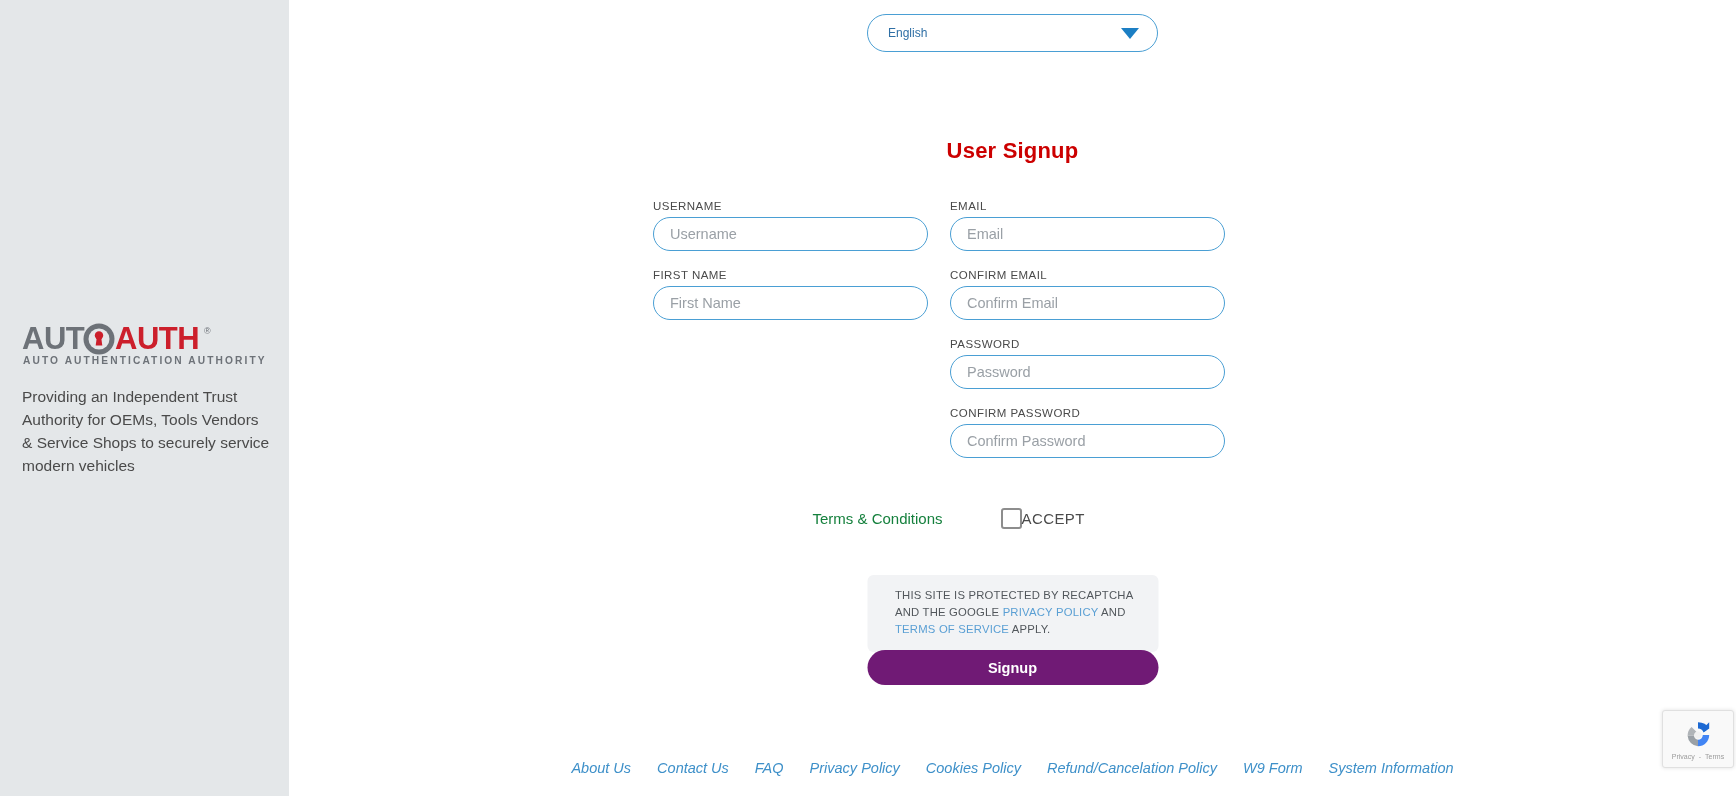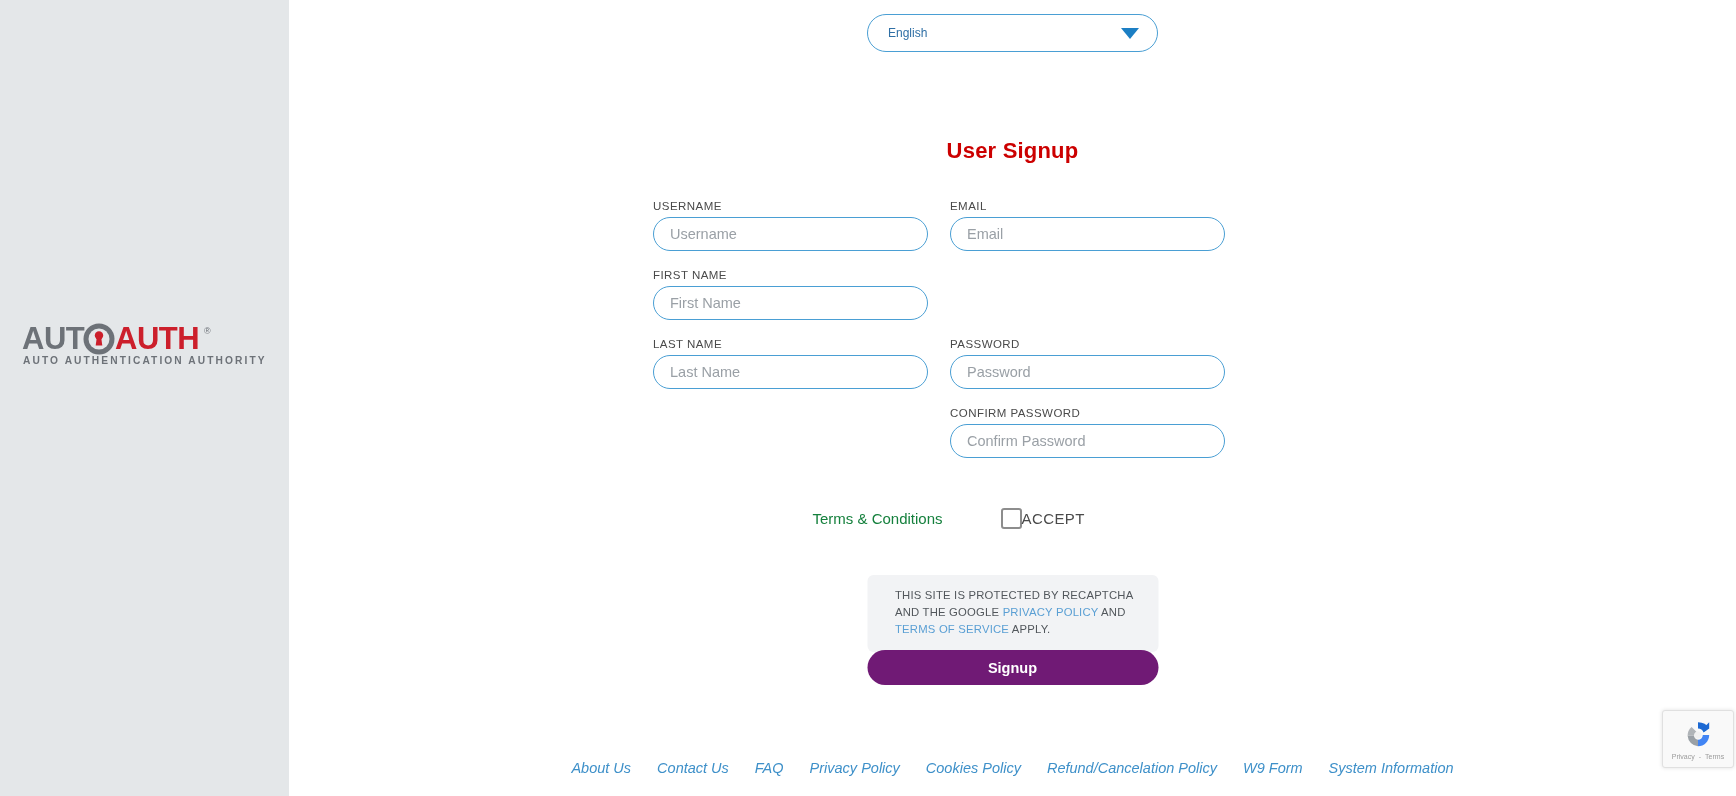--- a/index.html
+++ b/index.html
@@ -294,20 +294,21 @@
 
         <text x="93" y="27" font-family="Liberation Sans, sans-serif" font-size="31" font-weight="bold" fill="#cc1f2b" letter-spacing="-0.5">AUTH</text>
 
         <text x="182" y="12" font-family="Liberation Sans, sans-serif" font-size="9" fill="#6d7278">®</text>
 
         <text x="1" y="42" font-family="Liberation Sans, sans-serif" font-size="10.2" font-weight="bold" fill="#6d7278" letter-spacing="2.1">AUTO AUTHENTICATION AUTHORITY</text>
       </svg>
     </div>
   </div>
 
+  <div id="tagline">Providing an Independent Trust Authority for OEMs, Tools Vendors &amp; Service Shops to securely service modern vehicles</div>
 </div>
 
 <div id="main">
 
   <div id="lang-row">
     <div class="lang-select">
       <span class="lang-value">English</span>
       <span class="lang-caret"></span>
     </div>
   </div>
@@ -325,25 +326,25 @@
       <div class="field col-left">
         <div class="field-label">USERNAME</div>
         <input class="field-input" type="text" placeholder="Username" style="">
       </div>
 
       <div class="field col-left" style="grid-row:2;">
         <div class="field-label">FIRST NAME</div>
         <input class="field-input" type="text" placeholder="First Name" style="">
       </div>
 
-
-      <div class="field col-left" style="grid-row:3;">
-        <div class="field-label">LAST NAME</div>
-        <input class="field-input" type="text" placeholder="Last Name" style="">
-      </div>
+      <div class="field col-right" style="grid-row:2;">
+        <div class="field-label">CONFIRM EMAIL</div>
+        <input class="field-input" type="email" placeholder="Confirm Email" style="">
+      </div>
+
 
       <div class="field col-right" style="grid-row:3;">
         <div class="field-label">PASSWORD</div>
         <input class="field-input" type="password" placeholder="Password" style="">
       </div>
 
       <div class="field col-right" style="grid-row:4;">
         <div class="field-label">CONFIRM PASSWORD</div>
         <input class="field-input" type="password" placeholder="Confirm Password" style="">
       </div>

